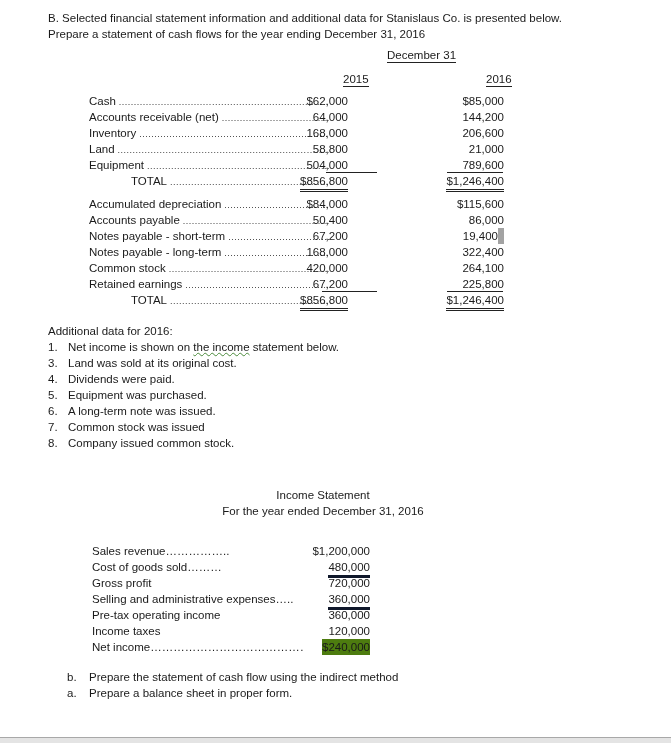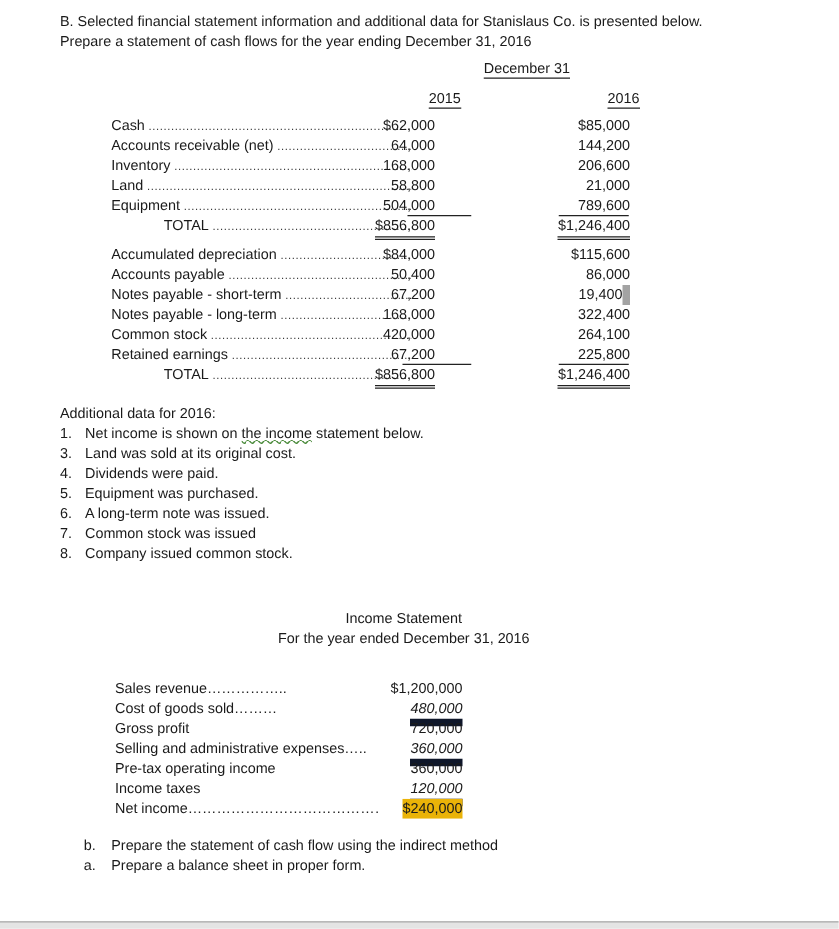--- a/index.html
+++ b/index.html
@@ -11,21 +11,21 @@
   .abs { position: absolute; white-space: nowrap; }
   .intro { left: 48px; top: 10px; line-height: 16px; }
   .hdr-dec { left: 387px; top: 48px; border-bottom: 1px solid #222; line-height: 14px; }
   .hdr-y { top: 72px; border-bottom: 1px solid #222; line-height: 14px; }
   .row { position: absolute; left: 89px; height: 16px; line-height: 16px; width: 420px; }
   .row .lbl { position: absolute; left: 0; width: 240px; overflow: hidden; white-space: nowrap; }
   .row .lbl.total { left: 42px; width: 198px; }
   .row .lbl::after { content: " ............................................................................................................................................"; color: #333; letter-spacing: 0.5px; font-size: 9px; }
   .row .v1 { position: absolute; right: 161px; text-align: right; }
   .row .v2 { position: absolute; right: 5px; text-align: right; }
-  .u1 { border-bottom: 6px solid #0f172a; font-style: italic; }
+  .u1 { border-bottom: 3px solid #0f172a; }
   .u2 { border-bottom: 3px double #222; }
   .ul-line { position: absolute; height: 0; border-top: 1px solid #222; }
   .addl { left: 48px; top: 323px; line-height: 16px; }
   .list { position: absolute; left: 48px; top: 339px; margin: 0; padding: 0; list-style: none; }
   .list li { height: 16px; line-height: 16px; white-space: nowrap; }
   .list .num { display: inline-block; width: 20px; }
   .squiggle { text-decoration: underline wavy #4a8a3a; text-decoration-thickness: 1px; }
   .is-title { left: 0; width: 646px; text-align: center; top: 487px; line-height: 16px; }
   .is-row { position: absolute; left: 48px; width: 280px; height: 16px; line-height: 16px; margin-left: 44px; }
   .is-row .lbl { position: absolute; left: 0; white-space: nowrap; }
@@ -160,21 +160,21 @@
   <div class="is-row" style="top:607px;">
     <span class="lbl">Pre-tax operating income</span>
     <span class="val">360,000</span>
   </div>
   <div class="is-row" style="top:623px;">
     <span class="lbl">Income taxes</span>
     <span class="val u1">120,000</span>
   </div>
   <div class="is-row" style="top:639px; overflow:hidden;">
     <span class="lbl" style="width:212px; overflow:hidden;">Net income………………………………………………………</span>
-    <span class="val" style="background:#eab308;">$240,000</span>
+    <span class="val" style="background:#4d7c0f;">$240,000</span>
   </div>
 </div>
 
 <ol class="tasks">
   <li><span class="num">b.</span><span>Prepare the statement of cash flow using the indirect method</span></li>
   <li><span class="num">a.</span><span>Prepare a balance sheet in proper form.</span></li>
 </ol>
 
 <div class="bottom-bar"></div>
 

